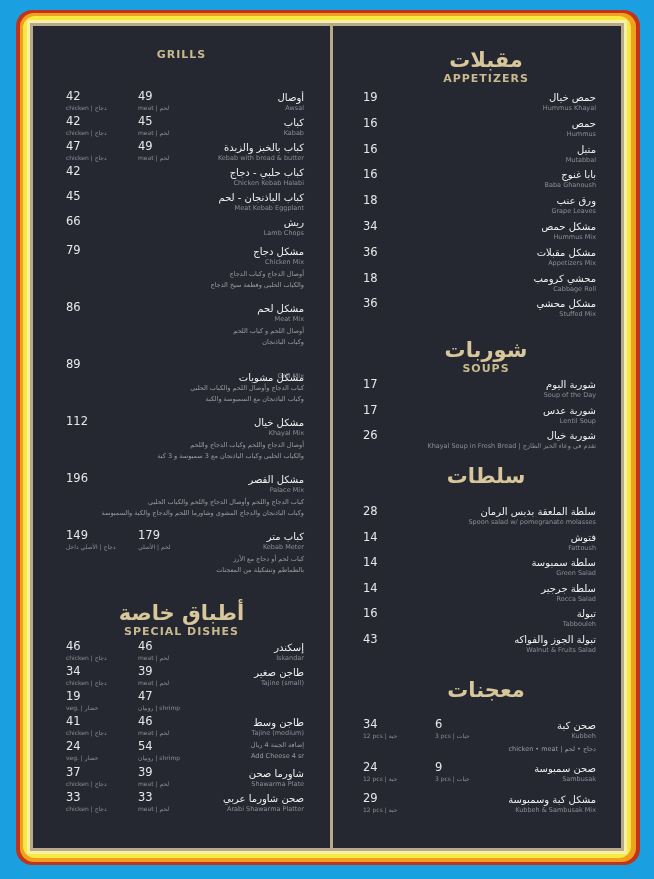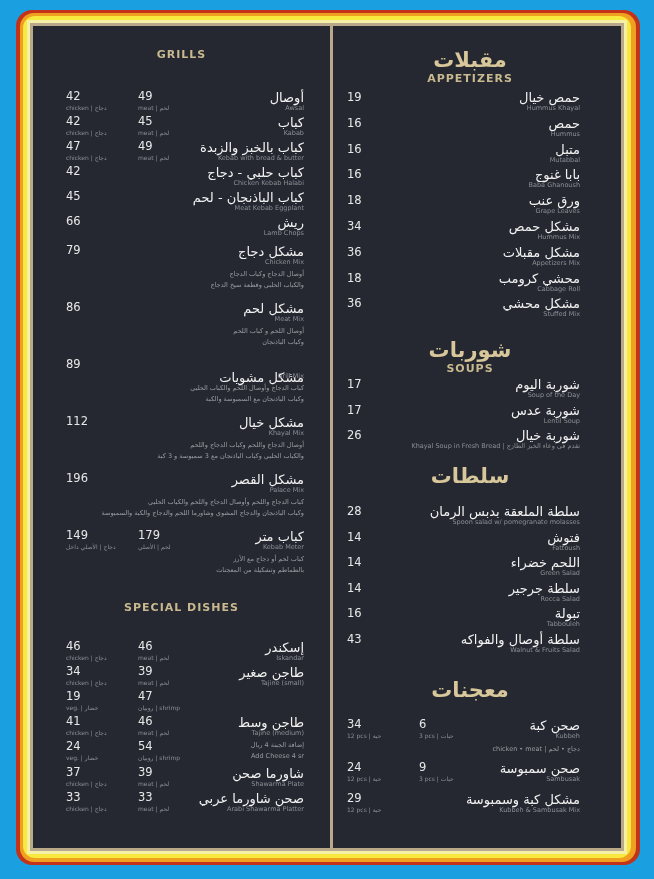--- a/index.html
+++ b/index.html
@@ -6,28 +6,28 @@
   html, body { width: 654px; height: 879px; overflow: hidden; }
   body { background: #1a9fe0; font-family: "DejaVu Sans", sans-serif; position: relative; }
   .frame-red { position: absolute; left: 16px; top: 10px; width: 624px; height: 855px; background: #c2331a; border-radius: 16px; }
   .frame-orange { position: absolute; left: 20px; top: 13px; width: 616px; height: 849px; background: #f0a020; border-radius: 14px; }
   .frame-yellow { position: absolute; left: 23px; top: 16px; width: 608px; height: 842px; background: #f7e93e; border-radius: 12px; }
   .frame-cream { position: absolute; left: 27px; top: 20px; width: 600px; height: 834px; background: #f5f0a8; }
   .board { position: absolute; left: 30px; top: 23px; width: 594px; height: 828px; background: #252830; border: 3px solid #b9a88a; }
   .divider { position: absolute; left: 297px; top: 0; width: 3px; height: 822px; background: #b9a88a; }
   .col { position: absolute; top: 0; height: 822px; }
   .col-left { left: 0; width: 297px; }
-  .col-right { left: 284px; width: 306px; }
+  .col-right { left: 300px; width: 306px; }
 
   .sec-head { position: absolute; text-align: center; width: 100%; }
   .sec-ar { display: block; color: #d8c79a; font-size: 21px; font-weight: bold; line-height: 24px; direction: rtl; }
   .sec-en { display: block; color: #c9b98f; font-size: 11px; font-weight: bold; letter-spacing: 1px; line-height: 13px; }
 
   .item { position: absolute; }
-  .name-ar { position: absolute; right: 0; color: #f2f2f2; font-size: 13px; line-height: 15px; direction: rtl; text-align: right; white-space: nowrap; }
+  .name-ar { position: absolute; right: 0; color: #f2f2f2; font-size: 10px; line-height: 15px; direction: rtl; text-align: right; white-space: nowrap; }
   .name-en { position: absolute; right: 0; color: #8c8f96; font-size: 6.5px; line-height: 8px; text-align: right; white-space: nowrap; }
   .desc { position: absolute; right: 0; color: #9a9ca2; font-size: 6.5px; line-height: 9px; text-align: right; direction: rtl; white-space: nowrap; }
   .price { position: absolute; color: #e8e8e8; font-size: 11.5px; line-height: 13px; }
   .plabel { position: absolute; color: #8c8f96; font-size: 6px; line-height: 8px; white-space: nowrap; }
 </style>
 </head>
 <body>
 
 <div class="frame-red"></div>
 <div class="frame-orange"></div>
@@ -121,36 +121,36 @@
           <div class="name-ar" style="right:28px;top:0;">سلطة الملعقة بدبس الرمان</div>
           <div class="name-en" style="right:28px;top:14px;">Spoon salad w/ pomegranate molasses</div>
           <div class="price" style="left:30px;top:1px;">28</div>
         </div>
         <div class="item" style="top:503.5px;left:0;width:291px;height:25.5px;">
           <div class="name-ar" style="right:28px;top:0;">فتوش</div>
           <div class="name-en" style="right:28px;top:14px;">Fattoush</div>
           <div class="price" style="left:30px;top:1px;">14</div>
         </div>
         <div class="item" style="top:529px;left:0;width:291px;height:25.5px;">
-          <div class="name-ar" style="right:28px;top:0;">اللحم خضراء</div>
+          <div class="name-ar" style="right:28px;top:0;">سلطة سمبوسة</div>
           <div class="name-en" style="right:28px;top:14px;">Green Salad</div>
           <div class="price" style="left:30px;top:1px;">14</div>
         </div>
         <div class="item" style="top:554.5px;left:0;width:291px;height:25.5px;">
           <div class="name-ar" style="right:28px;top:0;">سلطة جرجير</div>
           <div class="name-en" style="right:28px;top:14px;">Rocca Salad</div>
           <div class="price" style="left:30px;top:1px;">14</div>
         </div>
         <div class="item" style="top:580px;left:0;width:291px;height:25.5px;">
           <div class="name-ar" style="right:28px;top:0;">تبولة</div>
           <div class="name-en" style="right:28px;top:14px;">Tabbouleh</div>
           <div class="price" style="left:30px;top:1px;">16</div>
         </div>
         <div class="item" style="top:605.5px;left:0;width:291px;height:25.5px;">
-          <div class="name-ar" style="right:28px;top:0;">سلطة أوصال والفواكه</div>
+          <div class="name-ar" style="right:28px;top:0;">تبولة الجوز والفواكه</div>
           <div class="name-en" style="right:28px;top:14px;">Walnut &amp; Fruits Salad</div>
           <div class="price" style="left:30px;top:1px;">43</div>
         </div>
       </div>
 
     <div class="sec-head" style="top:652px;">
       <span class="sec-ar">معجنات</span>
     </div>
     <div id="pastry-list">
         <div class="item" style="top:692px;left:0;width:291px;height:30px;">
@@ -264,20 +264,21 @@
           <div class="price" style="left:105px;top:0;">179</div>
           <div class="plabel" style="left:105px;top:14px;">لحم | الأصلي</div>
           <div class="price" style="left:33px;top:0;">149</div>
           <div class="plabel" style="left:33px;top:14px;">دجاج | الأصلي داخل</div>
           <div class="desc" style="right:26px;top:26px;">كباب لحم أو دجاج مع الأرز</div>
           <div class="desc" style="right:26px;top:37px;">بالطماطم وتشكيلة من المعجنات</div>
         </div>
       </div>
 
     <div class="sec-head" style="top:575px;">
+      <span class="sec-ar">أطباق خاصة</span>
       <span class="sec-en">SPECIAL DISHES</span>
     </div>
     <div id="special-list">
         <div class="item" style="top:614px;left:0;width:297px;height:25px;">
           <div class="name-ar" style="right:26px;top:0;">إسكندر</div>
           <div class="name-en" style="right:26px;top:14px;">Iskandar</div>
         </div>
         <div class="item" style="top:614px;left:0;width:200px;height:25px;">
           <div class="price" style="left:105px;top:0;">46</div>
           <div class="plabel" style="left:105px;top:14px;">meat | لحم</div>

